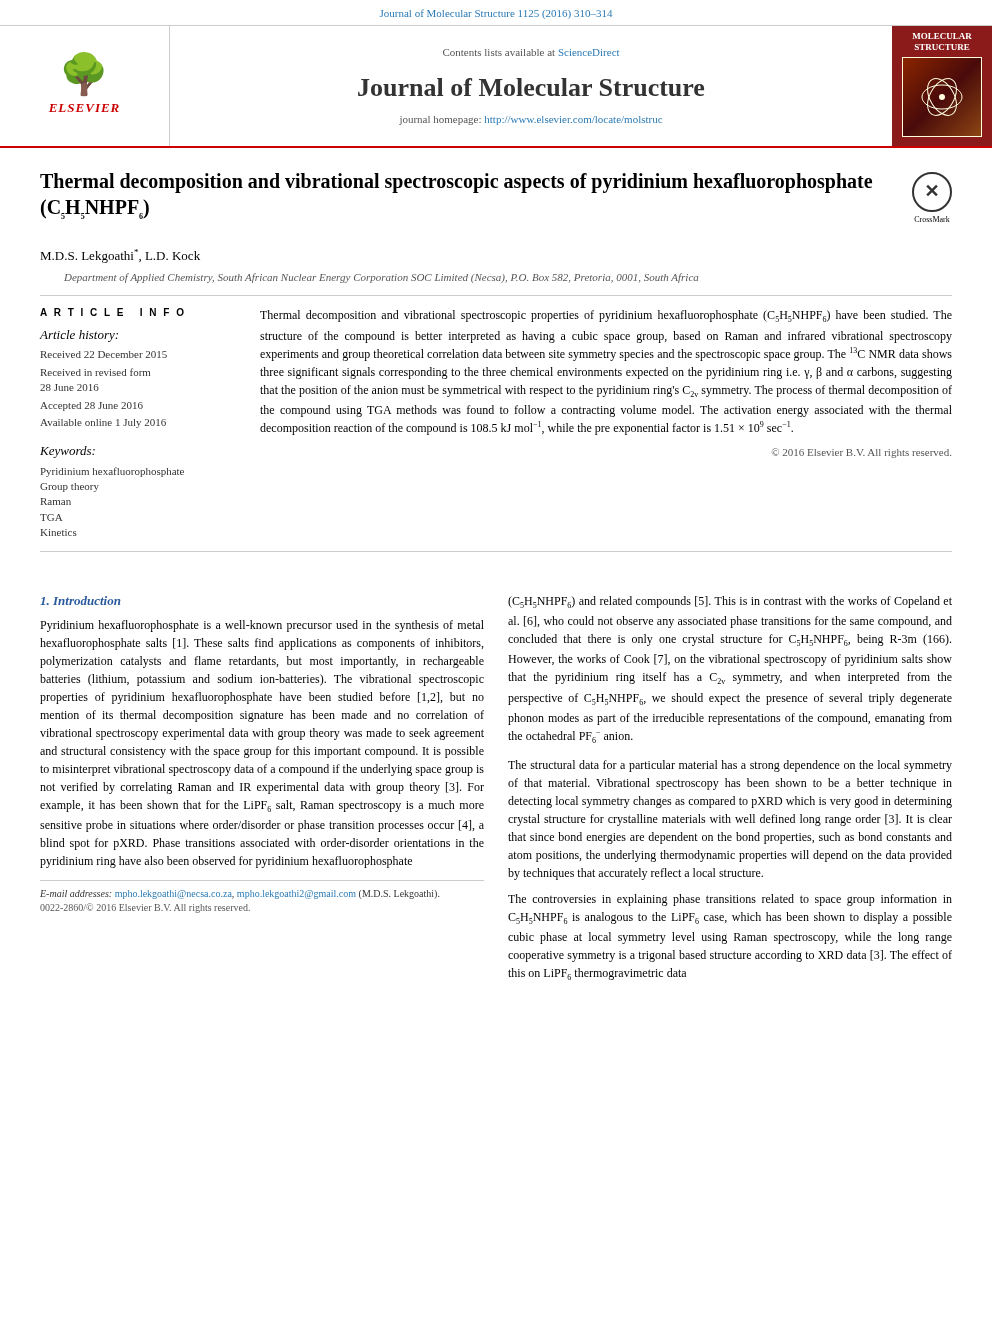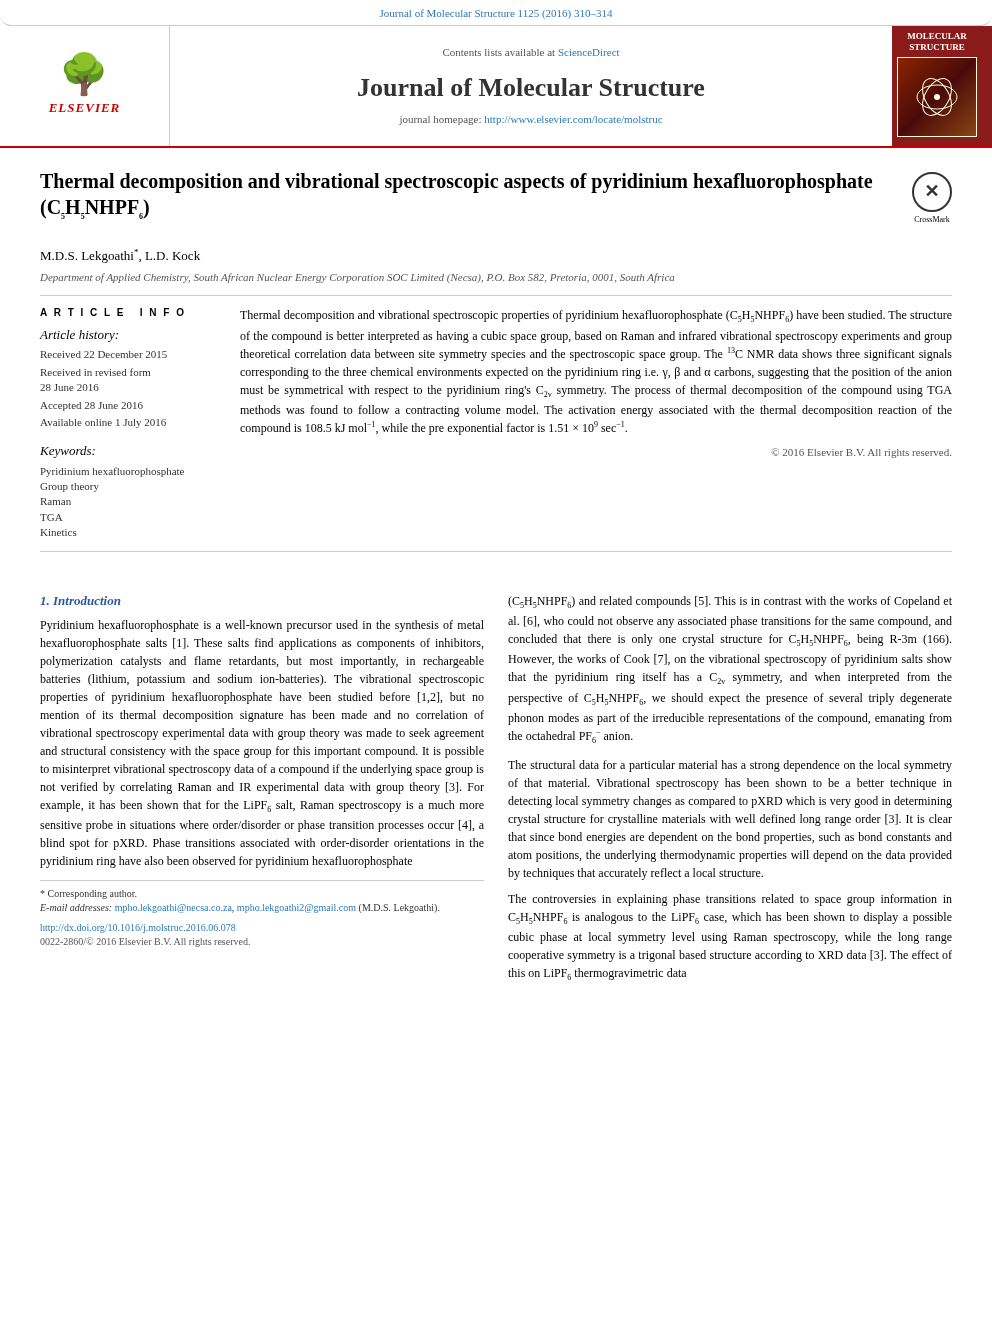--- a/index.html
+++ b/index.html
@@ -12,21 +12,20 @@
       font-size: 13px;
       line-height: 1.4;
     }
     .top-bar {
       background: #fff;
       text-align: center;
       padding: 6px 0 4px 0;
       font-size: 11px;
       color: #2a7ab5;
       border-bottom: 1px solid #ccc;
-      border-radius: 11px;
     }
     .header-section {
       display: flex;
       align-items: stretch;
       border-bottom: 2px solid #c00;
       background: #fff;
     }
     .elsevier-logo {
       width: 170px;
       min-width: 170px;
@@ -79,20 +78,21 @@
     .homepage-line {
       font-size: 11px;
       color: #555;
     }
     .journal-cover {
       width: 100px;
       min-width: 100px;
       background: #8B1A1A;
       display: flex;
       align-items: center;
+      justify-content: center;
       position: relative;
       overflow: hidden;
     }
     .journal-cover-inner {
       color: #fff;
       text-align: center;
       font-size: 8px;
       padding: 5px;
       font-weight: bold;
     }
@@ -150,28 +150,30 @@
     }
     .author-sup {
       font-size: 9px;
       vertical-align: super;
     }
     .affiliation {
       font-size: 11px;
       color: #555;
       font-style: italic;
       margin-bottom: 10px;
+      margin-left: 24px;
     }
     .divider {
       border: none;
       border-top: 1px solid #ccc;
       margin: 10px 0;
     }
     .two-col {
       display: flex;
+      gap: 20px;
       margin-bottom: 10px;
     }
     .article-info-col {
       width: 200px;
       min-width: 200px;
     }
     .abstract-col {
       flex: 1;
     }
     .section-heading {
@@ -355,30 +357,26 @@
 <div class="main-content">
   <div class="two-col-main">
 
     <div class="col-left">
       <div class="section-title">1. Introduction</div>
       <div class="body-text">
         Pyridinium hexafluorophosphate is a well-known precursor used in the synthesis of metal hexafluorophosphate salts [1]. These salts find applications as components of inhibitors, polymerization catalysts and flame retardants, but most importantly, in rechargeable batteries (lithium, potassium and sodium ion-batteries). The vibrational spectroscopic properties of pyridinium hexafluorophosphate have been studied before [1,2], but no mention of its thermal decomposition signature has been made and no correlation of vibrational spectroscopy experimental data with group theory was made to seek agreement and structural consistency with the space group for this important compound. It is possible to misinterpret vibrational spectroscopy data of a compound if the underlying space group is not verified by correlating Raman and IR experimental data with group theory [3]. For example, it has been shown that for the LiPF<sub>6</sub> salt, Raman spectroscopy is a much more sensitive probe in situations where order/disorder or phase transition processes occur [4], a blind spot for pXRD. Phase transitions associated with order-disorder orientations in the pyridinium ring have also been observed for pyridinium hexafluorophosphate
       </div>
 
       <div class="footnote-section">
-        <div class="footnote-text">* Corresponding author.</div>
         <div class="footnote-text">
           <span class="italic">E-mail addresses:</span>
           <a class="blue-link">mpho.lekgoathi@necsa.co.za</a>,
           <a class="blue-link">mpho.lekgoathi2@gmail.com</a>
           <span>(M.D.S. Lekgoathi).</span>
         </div>
-        <div class="doi-line">
-          <a class="blue-link">http://dx.doi.org/10.1016/j.molstruc.2016.06.078</a>
-        </div>
         <div class="issn-line">0022-2860/© 2016 Elsevier B.V. All rights reserved.</div>
       </div>
     </div>
 
     <div class="col-right">
       <div class="body-text">
         (C<sub>5</sub>H<sub>5</sub>NHPF<sub>6</sub>) and related compounds [5]. This is in contrast with the works of Copeland et al. [6], who could not observe any associated phase transitions for the same compound, and concluded that there is only one crystal structure for C<sub>5</sub>H<sub>5</sub>NHPF<sub>6</sub>, being R-3m (166). However, the works of Cook [7], on the vibrational spectroscopy of pyridinium salts show that the pyridinium ring itself has a C<sub>2v</sub> symmetry, and when interpreted from the perspective of C<sub>5</sub>H<sub>5</sub>NHPF<sub>6</sub>, we should expect the presence of several triply degenerate phonon modes as part of the irreducible representations of the compound, emanating from the octahedral PF<sub>6</sub><sup>−</sup> anion.
       </div>
       <div class="body-text">
         The structural data for a particular material has a strong dependence on the local symmetry of that material. Vibrational spectroscopy has been shown to be a better technique in detecting local symmetry changes as compared to pXRD which is very good in determining crystal structure for crystalline materials with well defined long range order [3]. It is clear that since bond energies are dependent on the bond properties, such as bond constants and atom positions, the underlying thermodynamic properties will depend on the data provided by techniques that accurately reflect a local structure.

